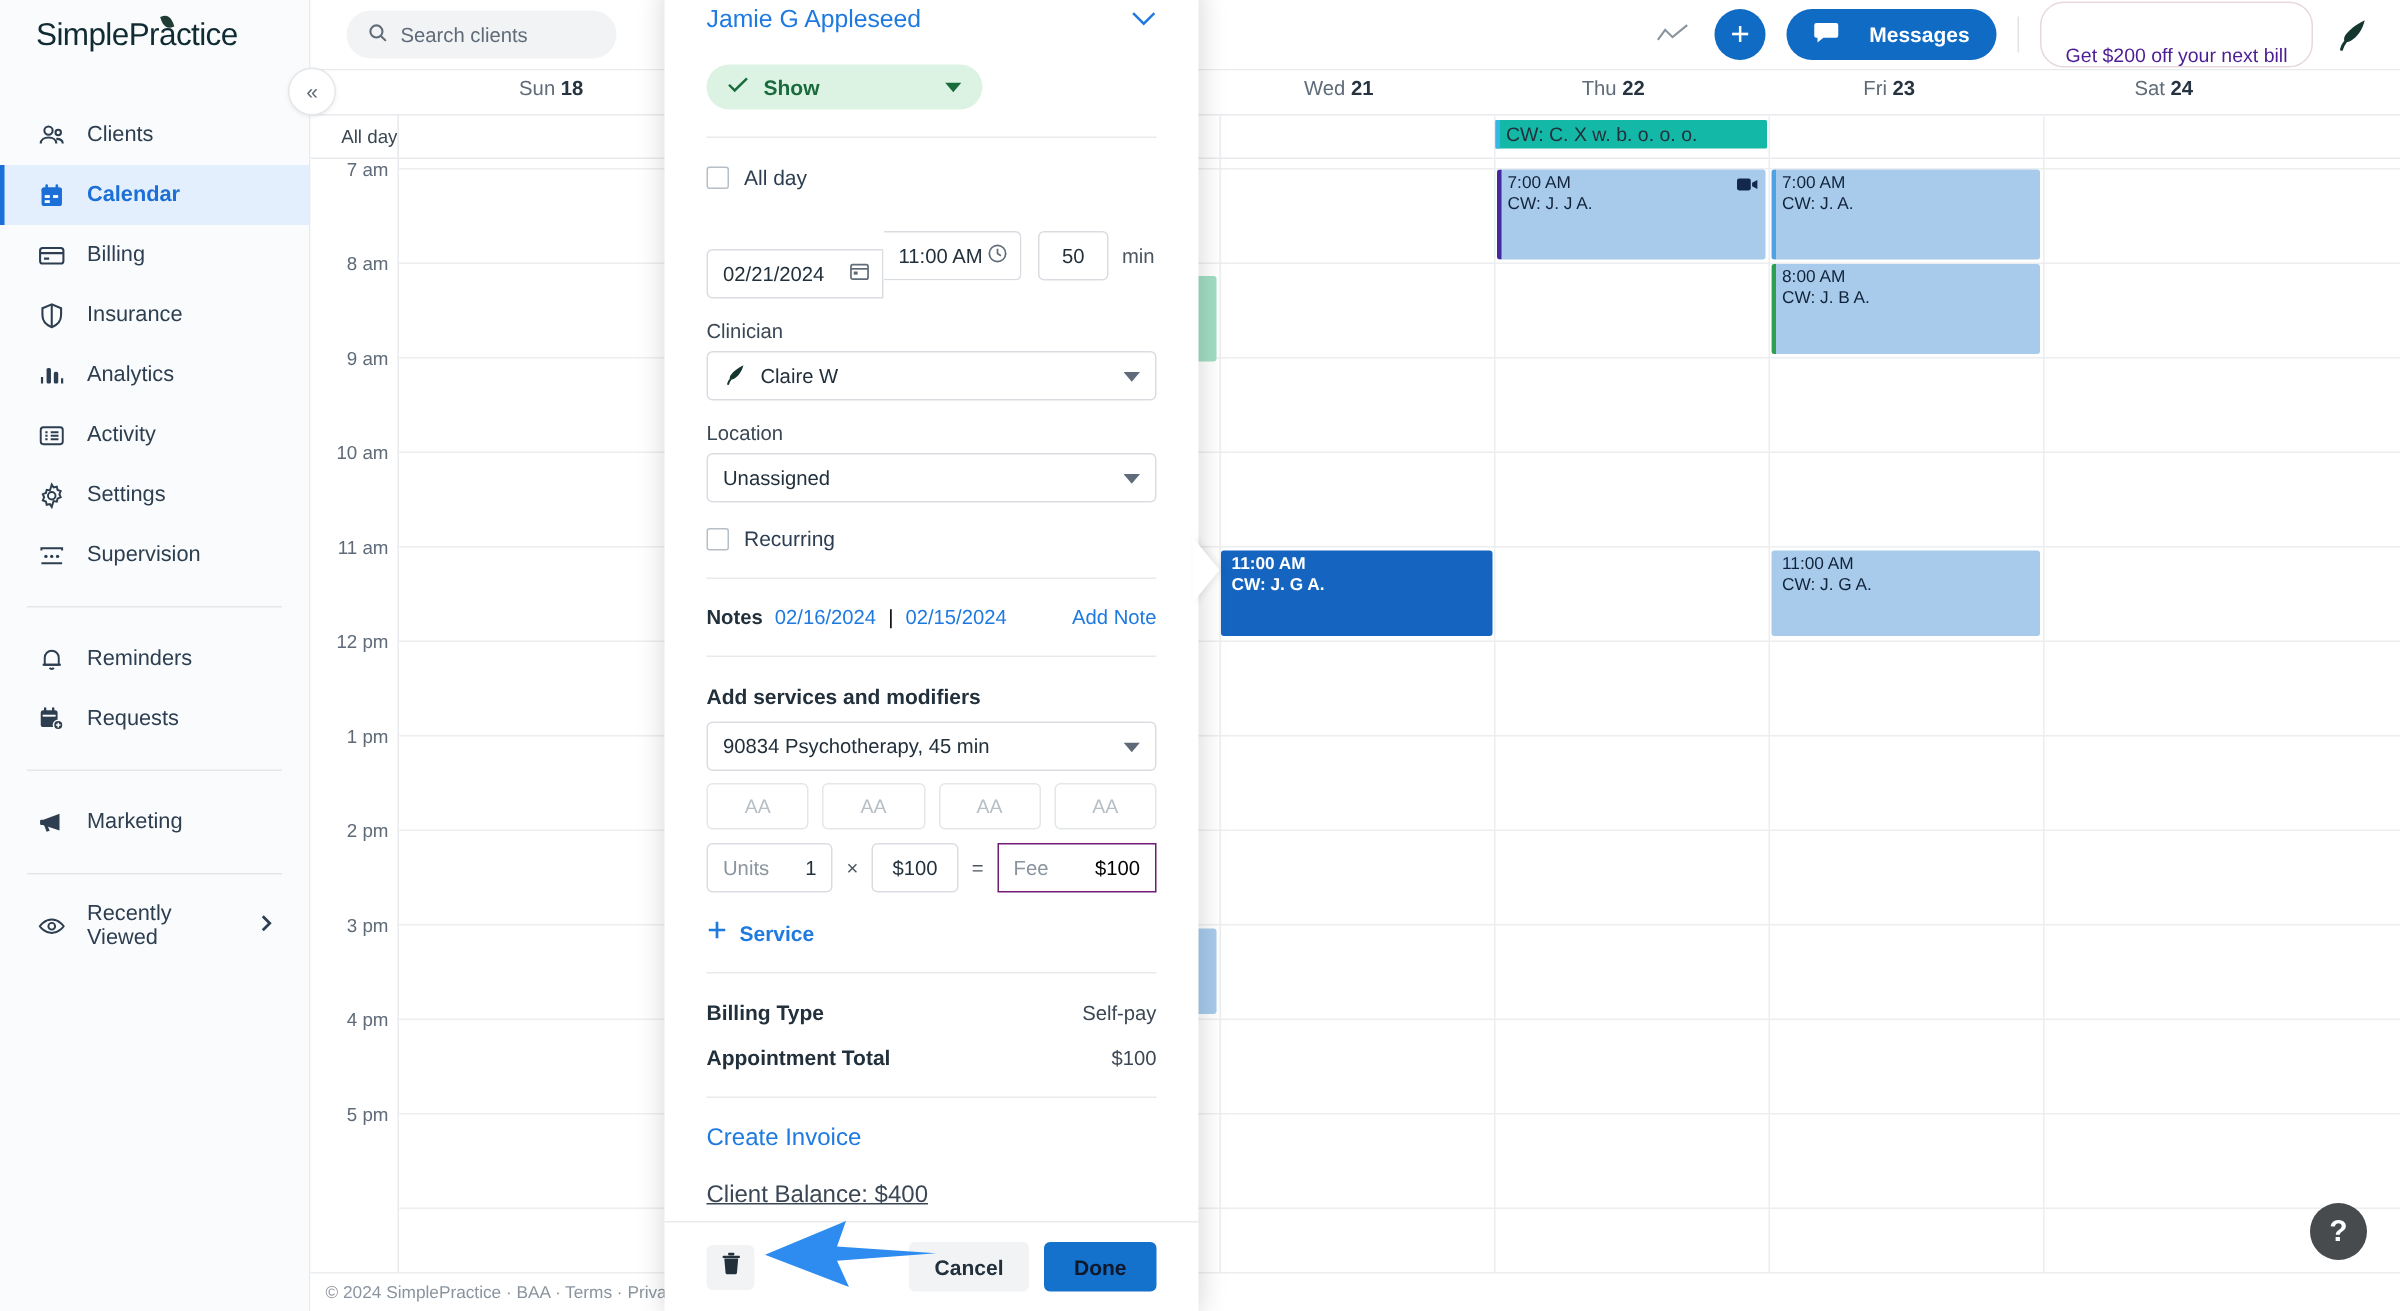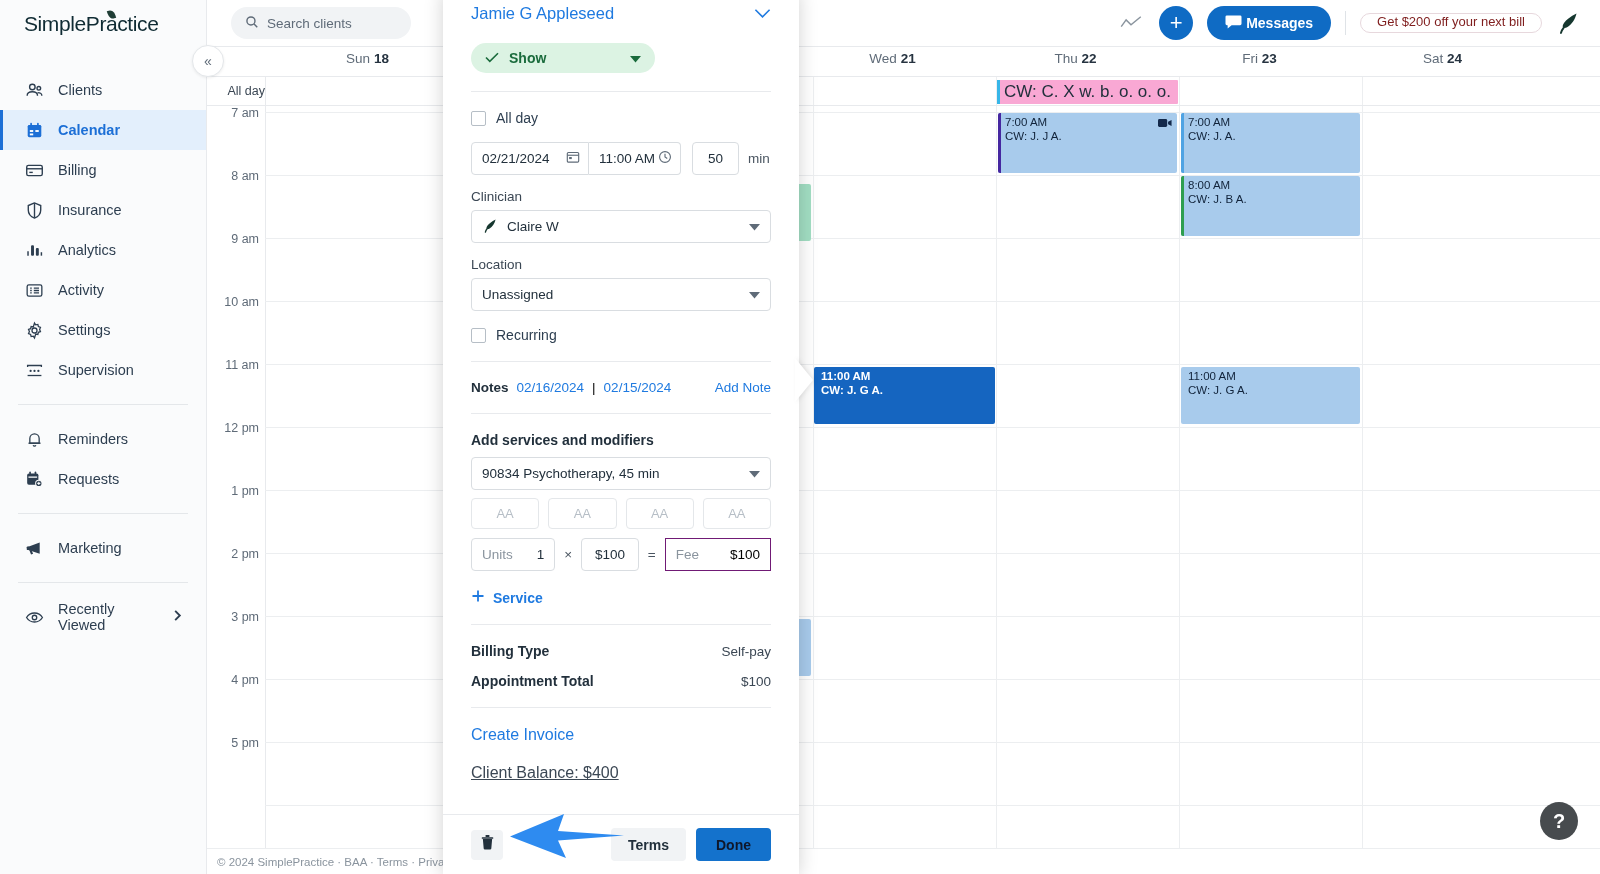--- a/index.html
+++ b/index.html
@@ -55,28 +55,28 @@
   }
   .topbar-right { margin-left: auto; display: flex; align-items: center; gap: 14px; padding-right: 18px; }
   .icon-btn-plain { width: 28px; height: 28px; display:flex; align-items:center; justify-content:center; cursor: pointer; }
   .plus-btn {
     width: 34px; height: 34px; border-radius: 50%; background: #0f6bc4; color: #fff;
     display: flex; align-items: center; justify-content: center; font-size: 22px;
     line-height: 0; cursor: pointer;
   }
   .messages-btn {
     height: 34px; border-radius: 17px; background: #0f6bc4; color: #fff;
-    display: flex; align-items: center; gap: 4px; padding: 0 18px;
+    display: flex; align-items: center; gap: 20px; padding: 0 18px;
     font-size: 14px; font-weight: bold; cursor: pointer;
   }
   .divider-v { width: 1px; height: 24px; background: #dfe3e7; }
   .promo-btn {
-    height: 20px; border-radius: 16px; border: 1px solid #e7d8dd;
-    display: flex; align-items: flex-start; padding: 0 16px;
-    font-size: 13px; color: #7f1d1d; cursor: pointer; white-space: nowrap;
+    height: 44px; border-radius: 16px; border: 1px solid #e7d8dd;
+    display: flex; align-items: flex-end; padding: 0 16px;
+    font-size: 13px; color: #4c1d95; cursor: pointer; white-space: nowrap;
   }
   .avatar-leaf { width: 26px; height: 26px; display:flex;align-items:center;justify-content:center; cursor:pointer; }
 
   
   .collapse-btn {
     position: absolute; left: 192px; top: 45px; width: 32px; height: 32px;
     border-radius: 50%; background: #fff; border: 1px solid #e4e7ea;
     display: flex; align-items: center; justify-content: center;
     color: #5f6b78; font-size: 14px; z-index: 30; cursor: pointer;
     box-shadow: 0 1px 3px rgba(0,0,0,0.07);
@@ -113,21 +113,21 @@
     position: absolute; border-radius: 2px; overflow: hidden;
     font-size: 11.5px; line-height: 13.5px; padding: 3px 4px 3px 7px;
     cursor: pointer;
   }
   .event .etime { display:block; }
   .event .etitle { display:block; }
   .ev-light { background: #a8cbec; color: #11233a; }
   .ev-dark  { background: #1565c0; color: #ffffff; font-weight: bold; }
   .ev-bar { position: absolute; left: 0; top: 0; bottom: 0; width: 3px; }
   .allday-ev {
-    position: absolute; background: #f9a8d4; color: #22303c; font-size: 17px;
+    position: absolute; background: #14b8a6; color: #22303c; font-size: 13px;
     padding: 2px 4px 2px 7px; border-radius: 1px; cursor: pointer; white-space: nowrap;
   }
   .green-sliver { position: absolute; background: #a2dec3; border-radius: 2px; }
   .blue-sliver { position: absolute; background: #a8cbec; border-radius: 2px; }
   .cam-icon { position: absolute; right: 5px; top: 5px; }
 
   
   .footer {
     position: absolute; left: 207px; bottom: 0; right: 0; height: 26px;
     background: #fff; border-top: 1px solid #eceef0;
@@ -159,21 +159,21 @@
   .show-pill .caret { margin-left: auto; }
   .hr { height: 1px; background: #e8eaed; margin: 18px 0; }
   .chk-row { display: flex; align-items: center; gap: 10px; cursor: pointer; }
   .chkbox { width: 15px; height: 15px; border: 1.6px solid #b6bec6; border-radius: 2px; background:#fff; flex:none; }
   .chk-lbl { font-size: 14px; color: #2d3e50; }
   .field-row { display: flex; align-items: center; gap: 0; margin-top: 16px; }
   .inp {
     height: 33px; border: 1px solid #d9dde1; background: #fff;
     display: flex; align-items: center; font-size: 13.5px; color: #22303c;
   }
-  .inp-date { width: 118px; border-radius: 4px 0 0 4px; padding: 0 8px 0 10px; justify-content: space-between; }
+  .inp-date { width: 118px; border-radius: 4px 0 0 4px; padding: 0 8px 0 10px; justify-content: space-between; margin-top: 24px; }
   .inp-time { width: 92px; border-left: none; border-radius: 0 4px 4px 0; padding: 0 8px 0 10px; justify-content: space-between; }
   .inp-dur { width: 47px; border-radius: 4px; margin-left: 11px; justify-content: center; }
   .unit-lbl { font-size: 13.5px; color: #4a5561; margin-left: 9px; }
   .f-label { font-size: 13.5px; color: #3b4754; margin-top: 14px; margin-bottom: 6px; }
   .select {
     height: 33px; border: 1px solid #d9dde1; border-radius: 4px; background: #fff;
     display: flex; align-items: center; padding: 0 10px; font-size: 13.5px; color: #22303c;
     cursor: pointer; gap: 8px;
   }
   .select .caret { margin-left: auto; }
@@ -732,21 +732,21 @@
       <div class="trash-btn">
         <span>
           <svg width="13" height="15" viewBox="0 0 14 16">
               <path d="M2 4.2h10l-.9 10.2a1.3 1.3 0 0 1-1.3 1.2H4.2a1.3 1.3 0 0 1-1.3-1.2z" fill="#22303c"></path>
               <rect x="0.8" y="2.3" width="12.4" height="1.6" rx=".6" fill="#22303c"></rect>
               <rect x="4.8" y="0" width="4.4" height="2.1" rx=".7" fill="#22303c"></rect>
             </svg>
         </span>
       </div>
       <div class="cancel-btn">
-        <span>Terms</span>
+        <span>Cancel</span>
       </div>
       <div class="done-btn">
         <span>Done</span>
       </div>
     </div>
   </div>
 
   <div class="anno-arrow">
     <svg width="122" height="48" viewBox="0 0 122 48">
       <path d="M118 23.5 L52 19 L58 2 L4 24.5 L60 46 L52 28.5 Z" fill="#2e8bf0"></path>

